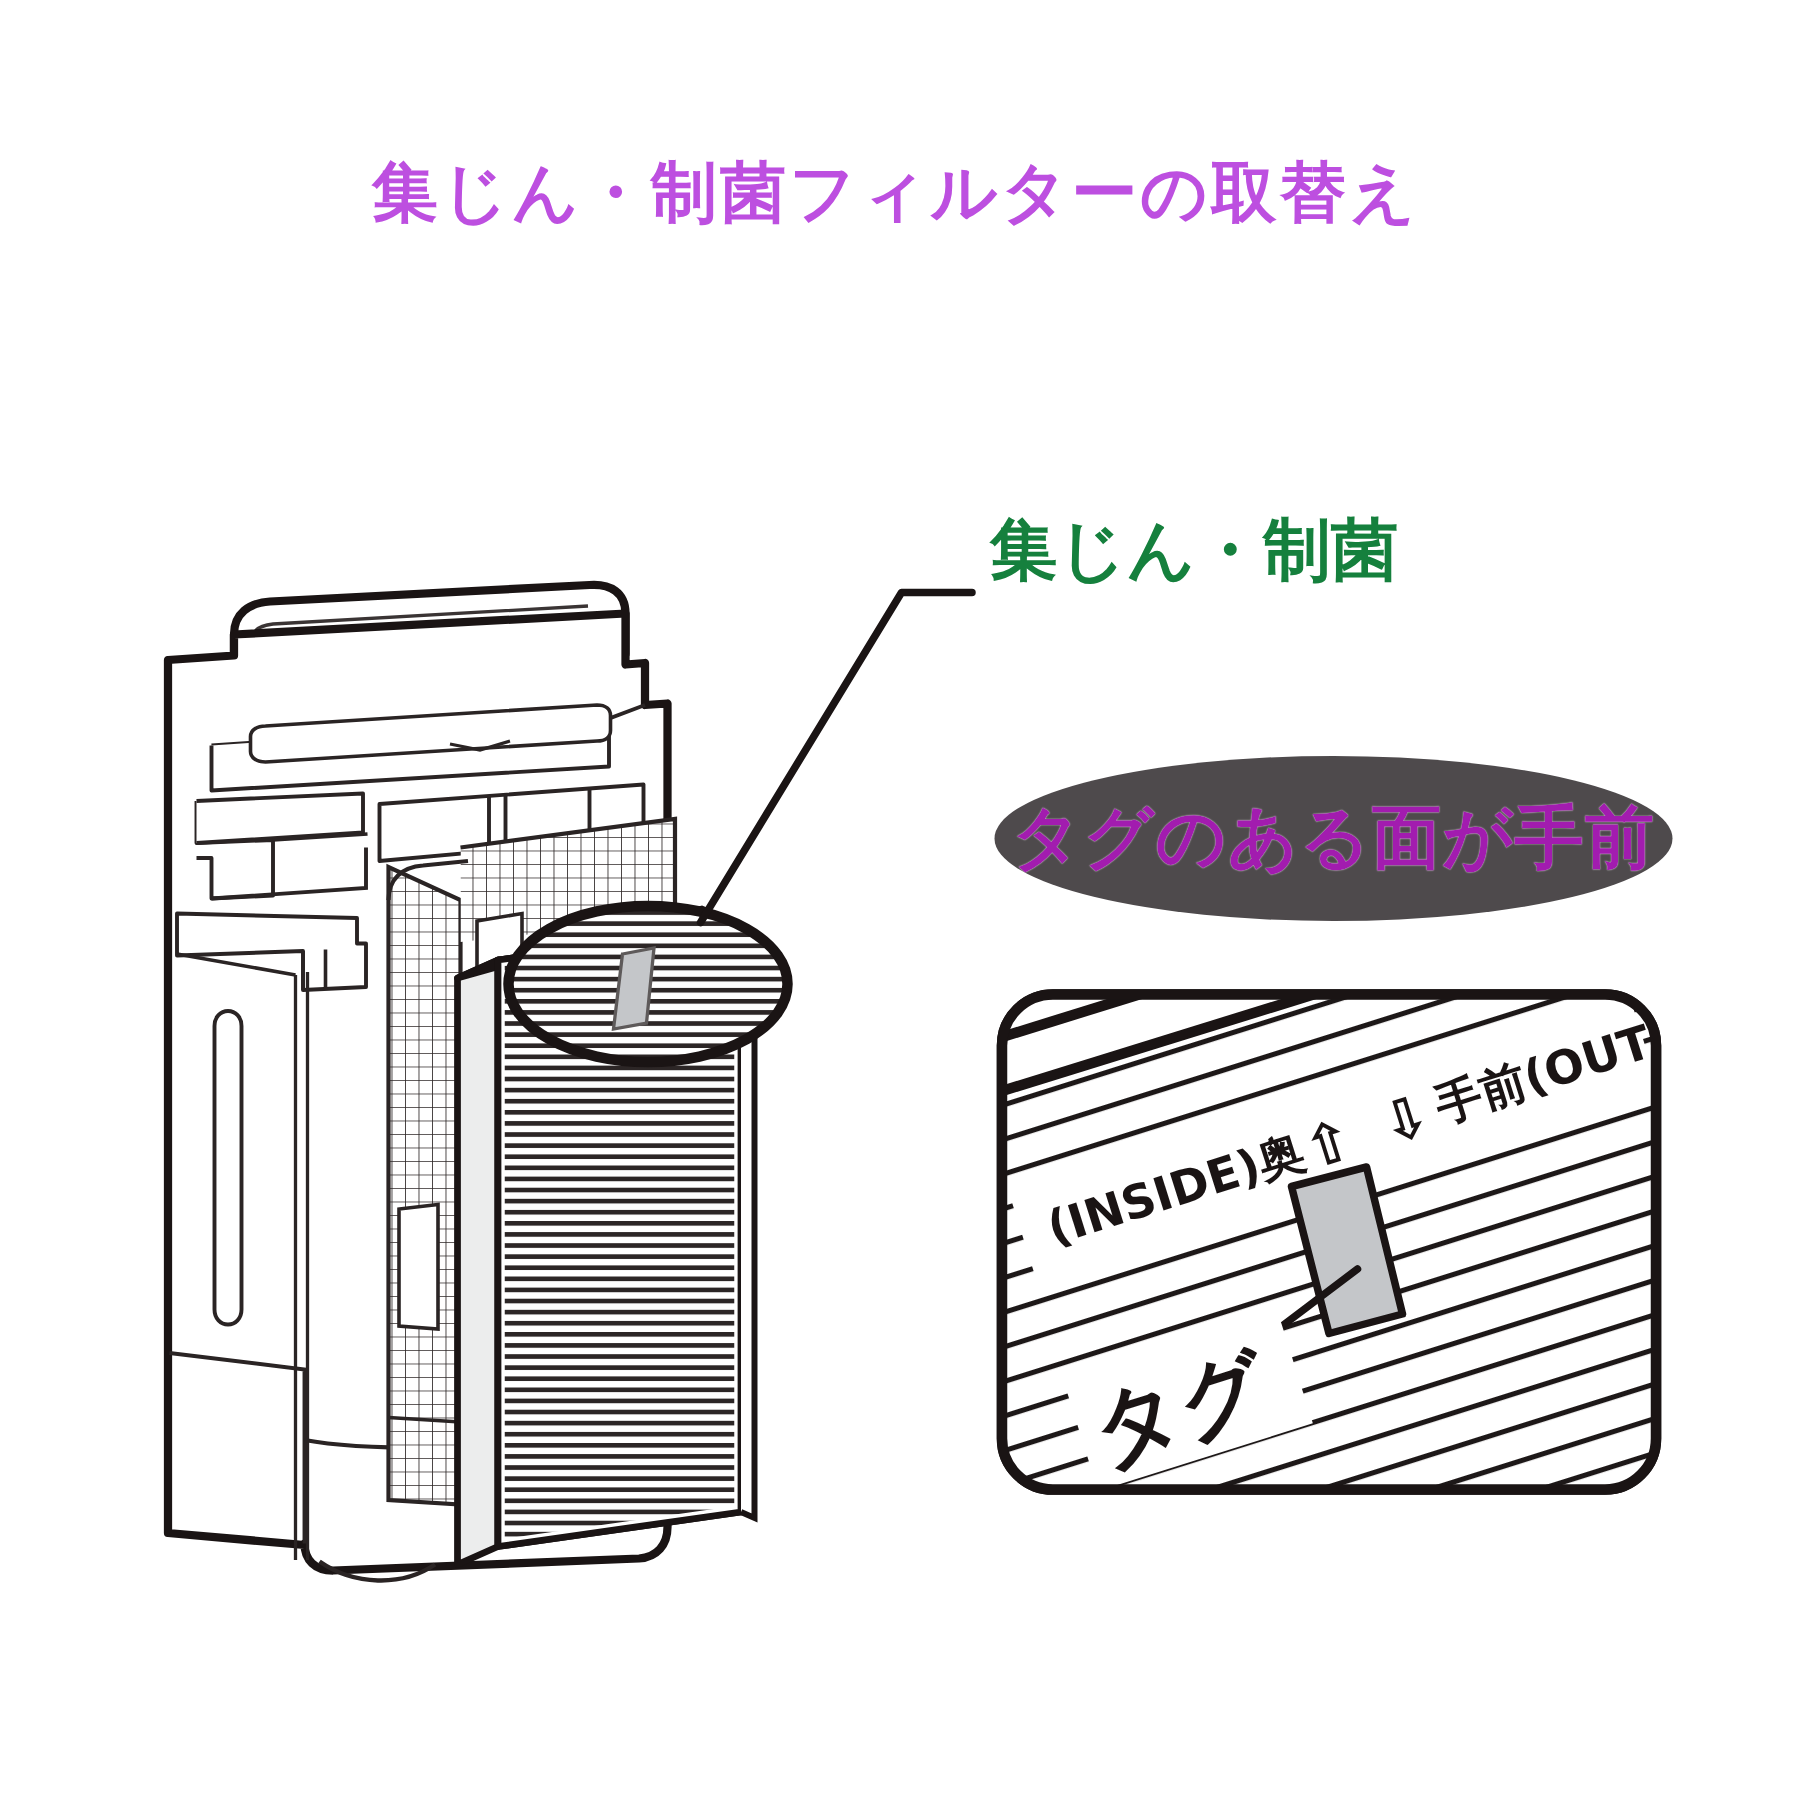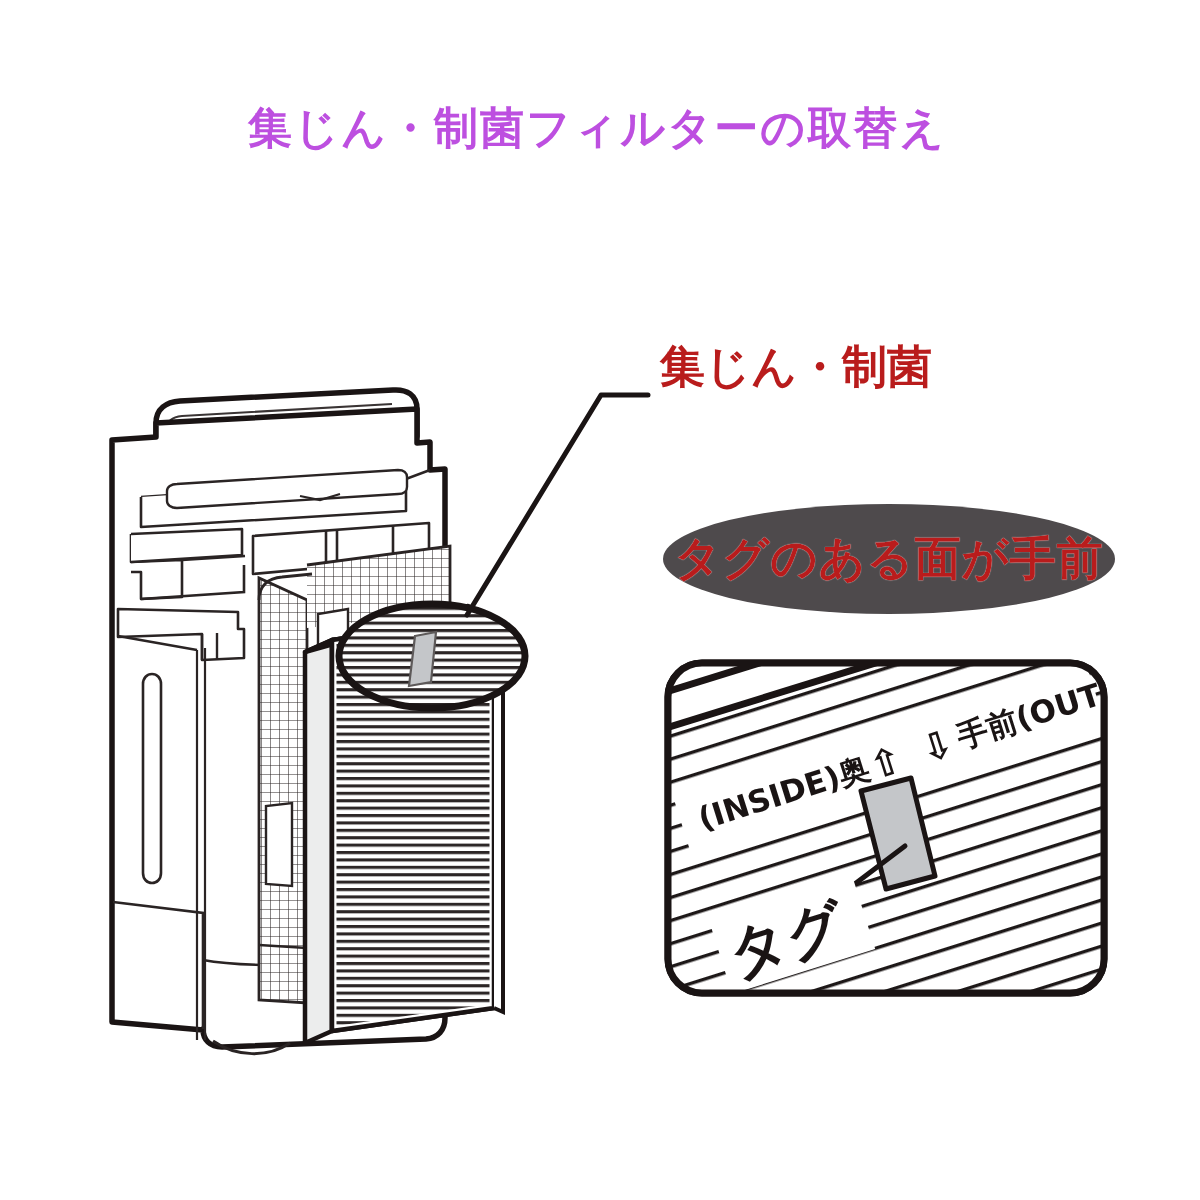--- a/index.html
+++ b/index.html
@@ -21,30 +21,30 @@
     color:#bd4fe0;
     white-space:nowrap;
     font-family:"DejaVu Sans","Liberation Sans",sans-serif;
   }
   .callout{
     position:absolute;
     left:660px;top:337px;
     font-size:45px;
     font-weight:700;
     line-height:1.34;
-    color:#b91c1c;
+    color:#15803d;
     white-space:nowrap;
     letter-spacing:0px;
     font-family:"DejaVu Sans","Liberation Sans",sans-serif;
   }
   .banner-text{
     position:absolute;
     left:0;top:0;width:100%;height:100%;
     display:flex;align-items:center;justify-content:center;
-    font-size:46px;font-weight:700;color:#b91c1c;
+    font-size:46px;font-weight:700;color:#a21caf;
     letter-spacing:1px;
     font-family:"DejaVu Sans","Liberation Sans",sans-serif;
     text-shadow:0 0 1px #ffffff;
   }
   .banner-wrap{
     position:absolute;left:663px;top:504px;width:452px;height:110px;
   }
   .banner-ell{
     position:absolute;inset:0;
     background:#4e4a4c;

